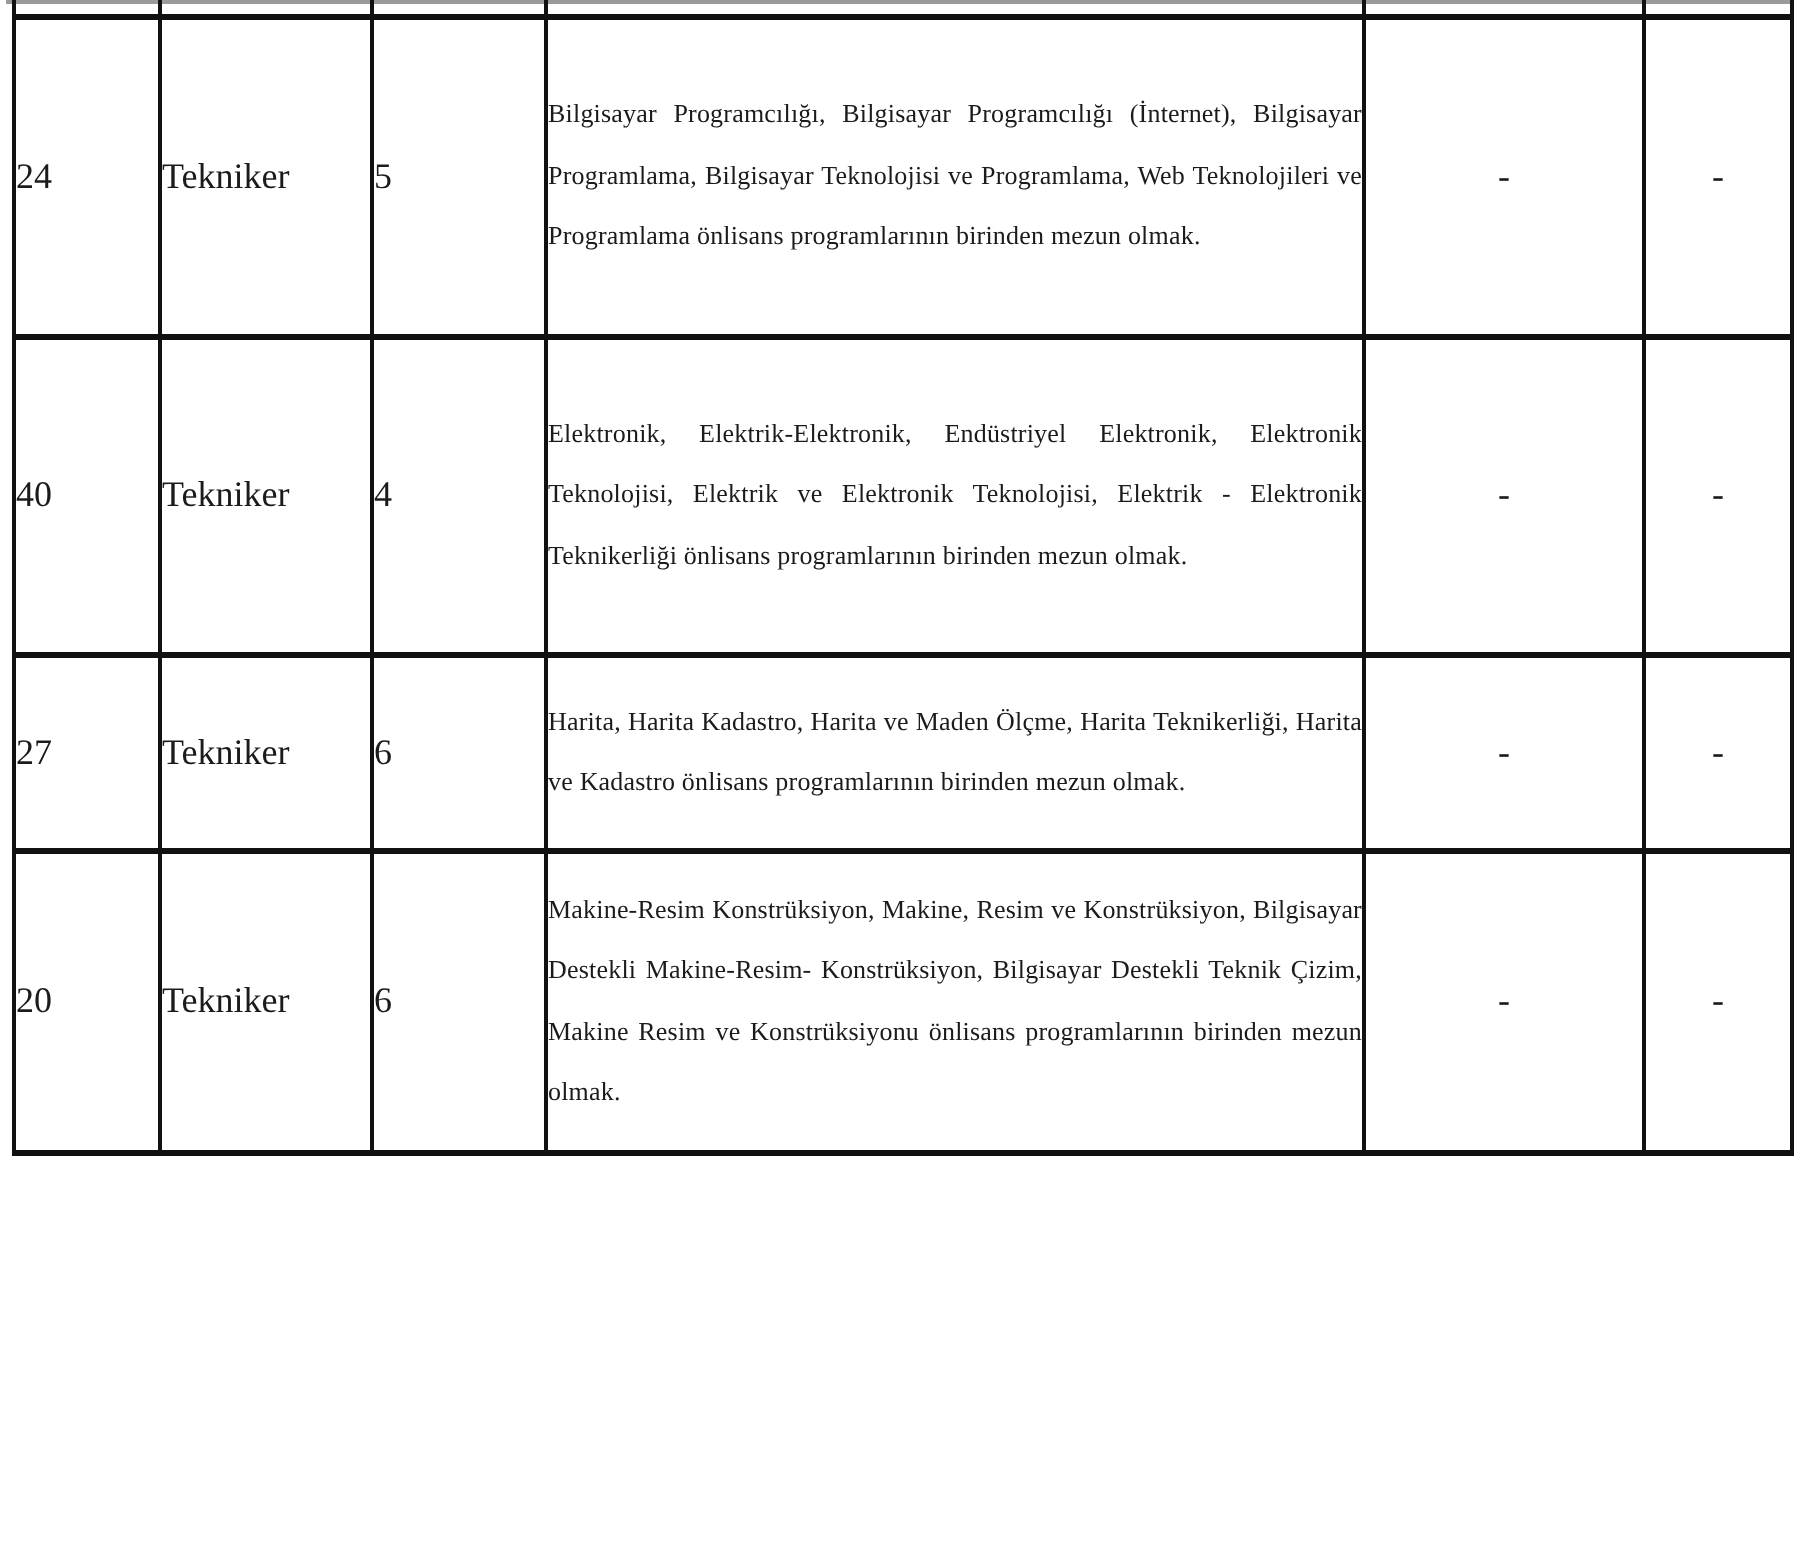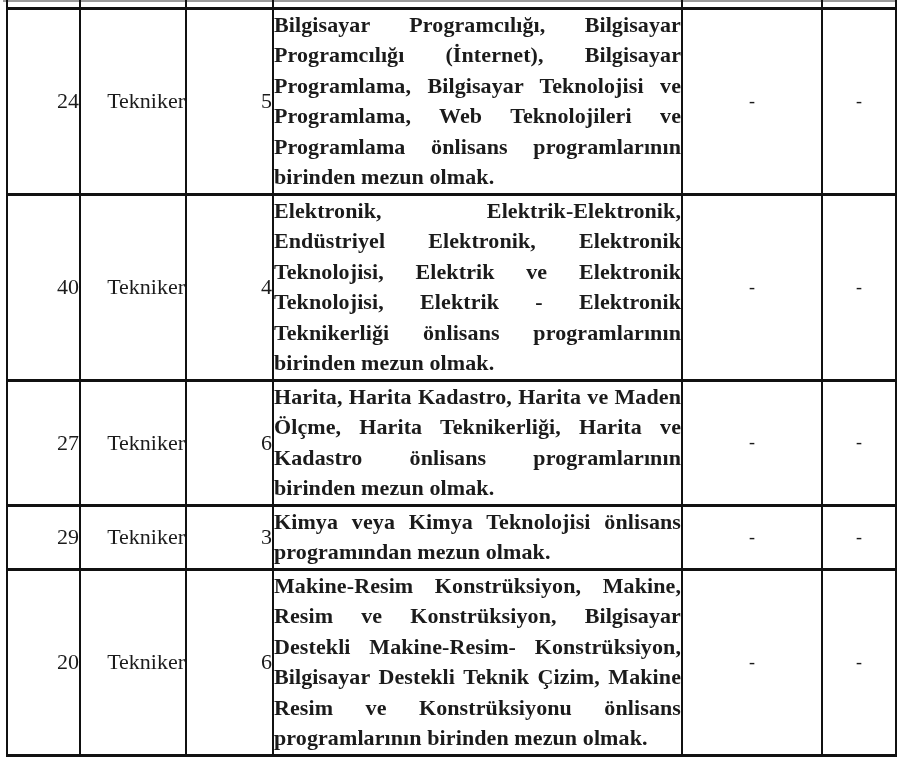--- a/index.html
+++ b/index.html
@@ -34,31 +34,30 @@
   }
   table.positions td {
     border: 2px solid #111;
     border-top-width: 3px;
     border-bottom-width: 3px;
     padding: 0;
     vertical-align: middle;
     overflow: hidden;
   }
   td.c-center {
-    text-align: right;
-    font-size: 22px;
+    text-align: left;
+    font-size: 18px;
   }
   td.c-req {
     vertical-align: top;
     text-align: justify;
-    font-size: 22px;
+    font-size: 13px;
     line-height: 30.5px;
     padding: 1px 5px 0 4px;
     letter-spacing: 0.1px;
-    font-weight: bold;
   }
   td.c-dash {
     text-align: center;
     font-size: 18px;
   }
   tr.phantom td {
     border-top-width: 2px;
   }
 </style>
 </head>
@@ -109,28 +108,20 @@
     <tr style="height:98px">
       <td class="c-center">27</td>
       <td class="c-center">Tekniker</td>
       <td class="c-center">6</td>
       <td class="c-req">Harita, Harita Kadastro, Harita ve Maden Ölçme, Harita Teknikerliği, Harita ve Kadastro önlisans programlarının birinden mezun olmak.</td>
       <td class="c-dash">-</td>
       <td class="c-dash">-</td>
     </tr>
 
 
-    <tr style="height:64px">
-      <td class="c-center">29</td>
-      <td class="c-center">Tekniker</td>
-      <td class="c-center">3</td>
-      <td class="c-req">Kimya veya Kimya Teknolojisi önlisans programından mezun olmak.</td>
-      <td class="c-dash">-</td>
-      <td class="c-dash">-</td>
-    </tr>
 
     <tr style="height:151px">
       <td class="c-center">20</td>
       <td class="c-center">Tekniker</td>
       <td class="c-center">6</td>
       <td class="c-req">Makine-Resim Konstrüksiyon, Makine, Resim ve Konstrüksiyon, Bilgisayar Destekli Makine-Resim- Konstrüksiyon, Bilgisayar Destekli Teknik Çizim, Makine Resim ve Konstrüksiyonu önlisans programlarının birinden mezun olmak.</td>
       <td class="c-dash">-</td>
       <td class="c-dash">-</td>
     </tr>
 

